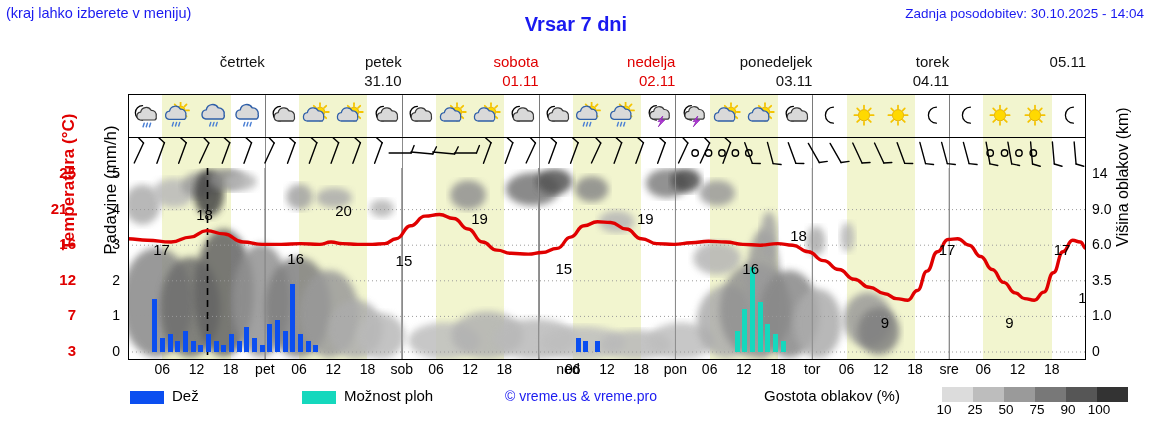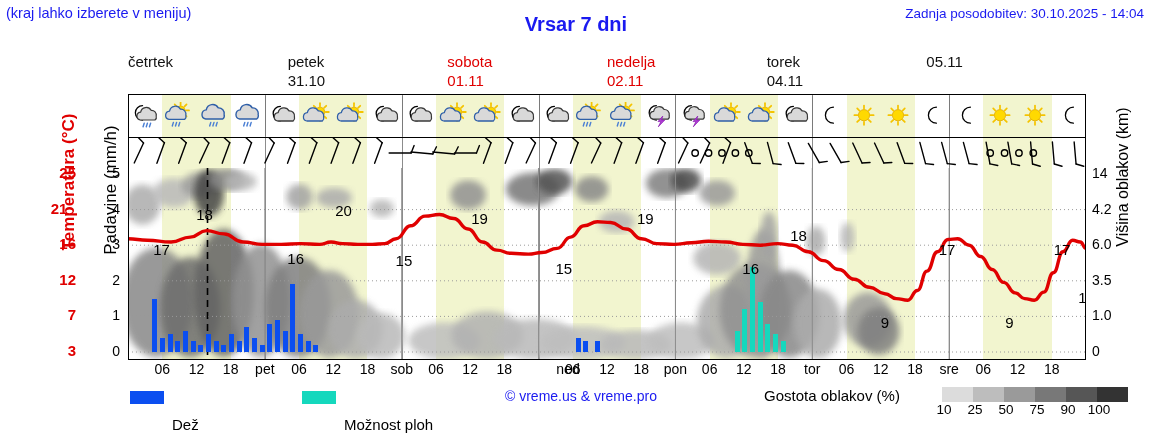--- a/index.html
+++ b/index.html
@@ -10,21 +10,21 @@
   }
   .abs{position:absolute;}
 
   
   #subtitle{left:6px;top:5px;font-size:14.5px;color:#1a1af0;white-space:nowrap;}
   #title{left:0;top:13px;width:1152px;text-align:center;font-size:20px;color:#1a1af0;font-weight:bold;}
   #updated{right:8px;top:6px;font-size:13.5px;color:#1a1af0;white-space:nowrap;}
 
   
   #dayhdr{left:128px;top:52px;width:958px;height:40px;display:flex;}
-  .dayh{flex:1 1 0;text-align:left;font-size:15px;line-height:19px;color:#111;}
+  .dayh{flex:1 1 0;text-align:right;font-size:15px;line-height:19px;color:#111;}
   .dayh.wk{color:#e00000;}
   #iconrow{left:128px;top:94px;width:958px;height:44px;box-sizing:border-box;border-bottom:1px solid #000;}
   #windrow{left:128px;top:138px;width:958px;height:30px;}
   #graph{left:128px;top:168px;width:958px;height:192px;overflow:hidden;}
 
   .bandwrap{position:absolute;left:0;top:0;width:100%;height:100%;}
   .band{position:absolute;top:0;height:100%;background:#f2f5cf;}
   .daysep{position:absolute;top:0;height:100%;width:1px;background:#8c8c8c;}
 
   .cell{position:absolute;top:0;height:100%;display:flex;align-items:center;justify-content:center;}
@@ -42,21 +42,21 @@
   .precTick{position:absolute;left:92px;width:28px;text-align:right;font-size:14px;color:#000;}
   .cloudTick{position:absolute;left:1092px;width:40px;text-align:left;font-size:14px;color:#000;}
 
   
   #xlabels{left:128px;top:361px;width:958px;height:20px;}
   .xl{position:absolute;top:0;font-size:14px;color:#000;transform:translateX(-50%);white-space:nowrap;}
 
   
   #legend{left:130px;top:386px;width:1020px;height:30px;}
   .lgbox{position:absolute;top:5px;width:34px;height:13px;}
-  .lgtext{position:absolute;top:1px;font-size:15px;color:#000;white-space:nowrap;margin-top:29px;}
+  .lgtext{position:absolute;top:1px;font-size:15px;color:#000;white-space:nowrap;}
   #copyright{position:absolute;left:375px;top:2px;font-size:14px;color:#1a1af0;white-space:nowrap;}
   #cloudLegendTitle{position:absolute;left:634px;top:1px;font-size:15px;color:#000;white-space:nowrap;}
   #cloudScale{position:absolute;left:812px;top:1px;height:15px;display:flex;}
   #cloudScale div{width:31px;height:15px;}
   #cloudScaleLabels{position:absolute;left:804px;top:16px;height:16px;}
   .csl{position:absolute;top:0;font-size:13.5px;color:#000;transform:translateX(-50%);}
 
   svg{display:block;}
   .wb{stroke:#000;stroke-width:1.4;fill:none;stroke-linecap:round;}
 </style>
@@ -75,20 +75,24 @@
       <div>petek</div>
       <div>31.10</div>
     </div>
     <div class="dayh wk">
       <div>sobota</div>
       <div>01.11</div>
     </div>
     <div class="dayh wk">
       <div>nedelja</div>
       <div>02.11</div>
+    </div>
+    <div class="dayh">
+      <div>ponedeljek</div>
+      <div>03.11</div>
     </div>
     <div class="dayh">
       <div>torek</div>
       <div>04.11</div>
     </div>
     <div class="dayh">
       <div>05.11</div>
     </div>
   </div>
 
@@ -801,17 +805,17 @@
 <div class="tempTick" style="top: 270.8px;">12</div>
 <div class="tempTick" style="top: 306.4px;">7</div>
 <div class="tempTick" style="top: 342px;">3</div>
 <div class="precTick" style="top: 165px;">5</div>
 <div class="precTick" style="top: 200.6px;">4</div>
 <div class="precTick" style="top: 236.2px;">3</div>
 <div class="precTick" style="top: 271.8px;">2</div>
 <div class="precTick" style="top: 307.4px;">1</div>
 <div class="precTick" style="top: 343px;">0</div>
 <div class="cloudTick" style="top: 165px;">14</div>
-<div class="cloudTick" style="top: 200.6px;">4.2</div>
+<div class="cloudTick" style="top: 200.6px;">9.0</div>
 <div class="cloudTick" style="top: 236.2px;">6.0</div>
 <div class="cloudTick" style="top: 271.8px;">3.5</div>
 <div class="cloudTick" style="top: 307.4px;">1.0</div>
 <div class="cloudTick" style="top: 343px;">0</div>
 
 </body></html>

